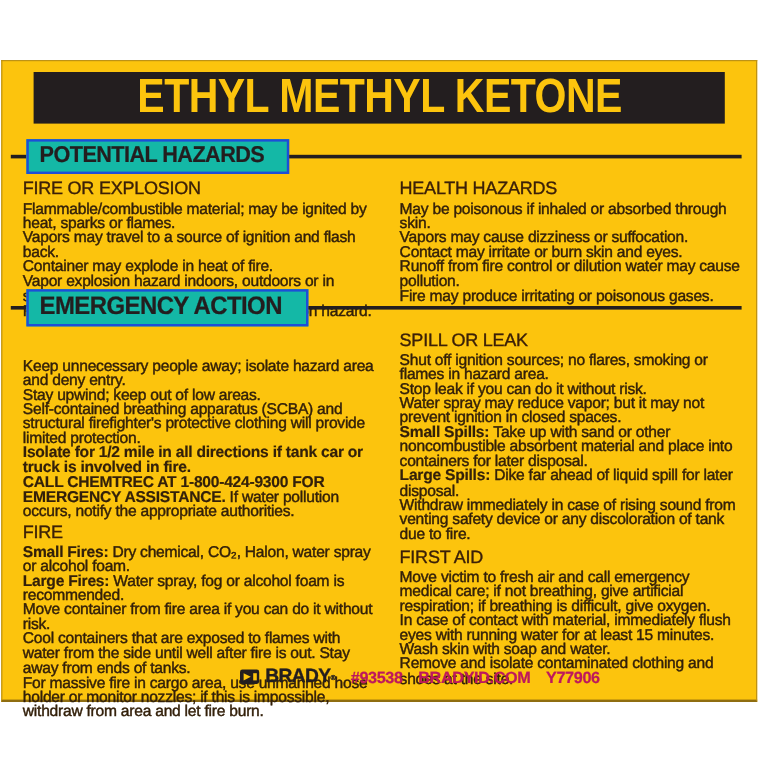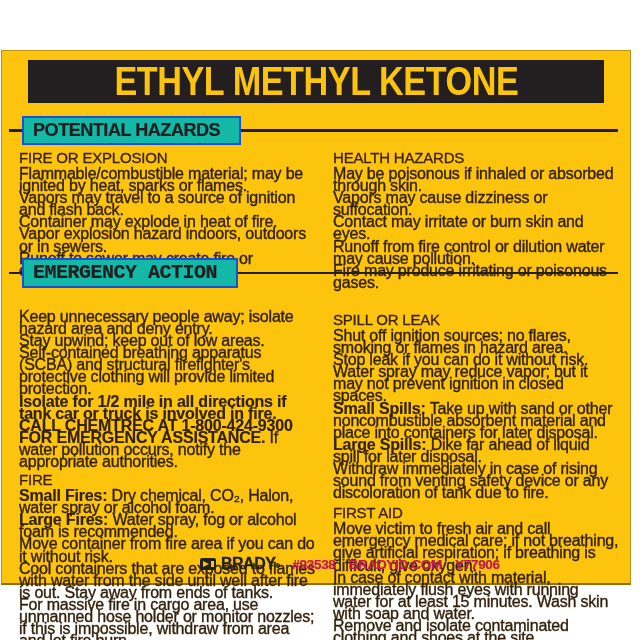--- a/index.html
+++ b/index.html
@@ -31,21 +31,21 @@
     color: #FCC40D;
     font-size: 38px;
     font-weight: bold;
     white-space: nowrap;
     letter-spacing: -0.5px;
     transform: scaleX(0.90) scaleY(1.05);
   }
   
   .hdr-row { display: flex; align-items: center; }
   .hdr-row.ph { margin: 13px 12px 0 7px; }
-  .hdr-row.ea { position: absolute; left: 7px; right: 12px; top: 207px; font-family: Liberation Mono, monospace; }
+  .hdr-row.ea { position: absolute; left: 7px; right: 12px; top: 190px; }
   .hdr-tick { width: 13px; height: 2.5px; background: #231E1F; flex: none; }
   .hdr-box {
     border: 2px solid #1d4ed8;
     padding: 1px 9px 2px 9px;
     flex: none;
     background: #14b8a6;
   }
   .hdr-box .hdr-text {
     display: inline-block;
     font-weight: bold;
@@ -71,21 +71,21 @@
   h3.section {
     margin: 0 0 2px 0;
     font-size: 15px;
     font-weight: normal;
     letter-spacing: -0.2px;
     color: #3B2008;
     -webkit-text-stroke: 0.3px;
   }
   .section-block { margin: 0; }
   .para {
-    font-size: 16px;
+    font-size: 13px;
     line-height: 12.1px;
     letter-spacing: -0.2px;
     -webkit-text-stroke: 0.35px;
     color: #33200A;
   }
   .para .b { font-weight: bold; -webkit-text-stroke: 0.15px; }
   .spacer-ea { height: 34px; }
   .spacer-r  { height: 17px; }
   .mt { margin-top: 5px; }
   .mt-fire { margin-top: 3px; }

